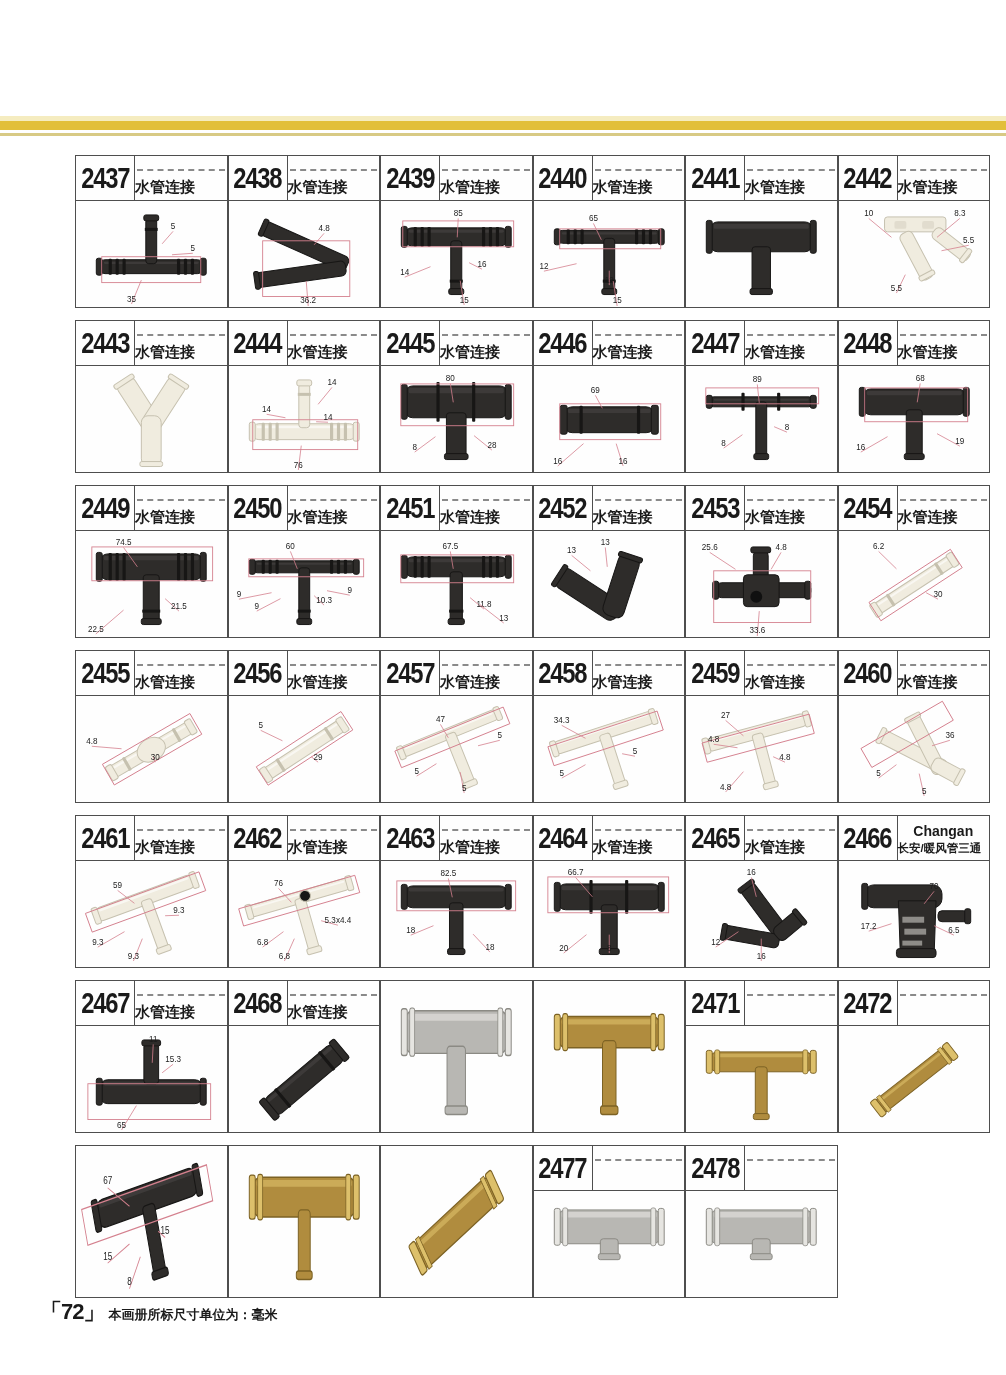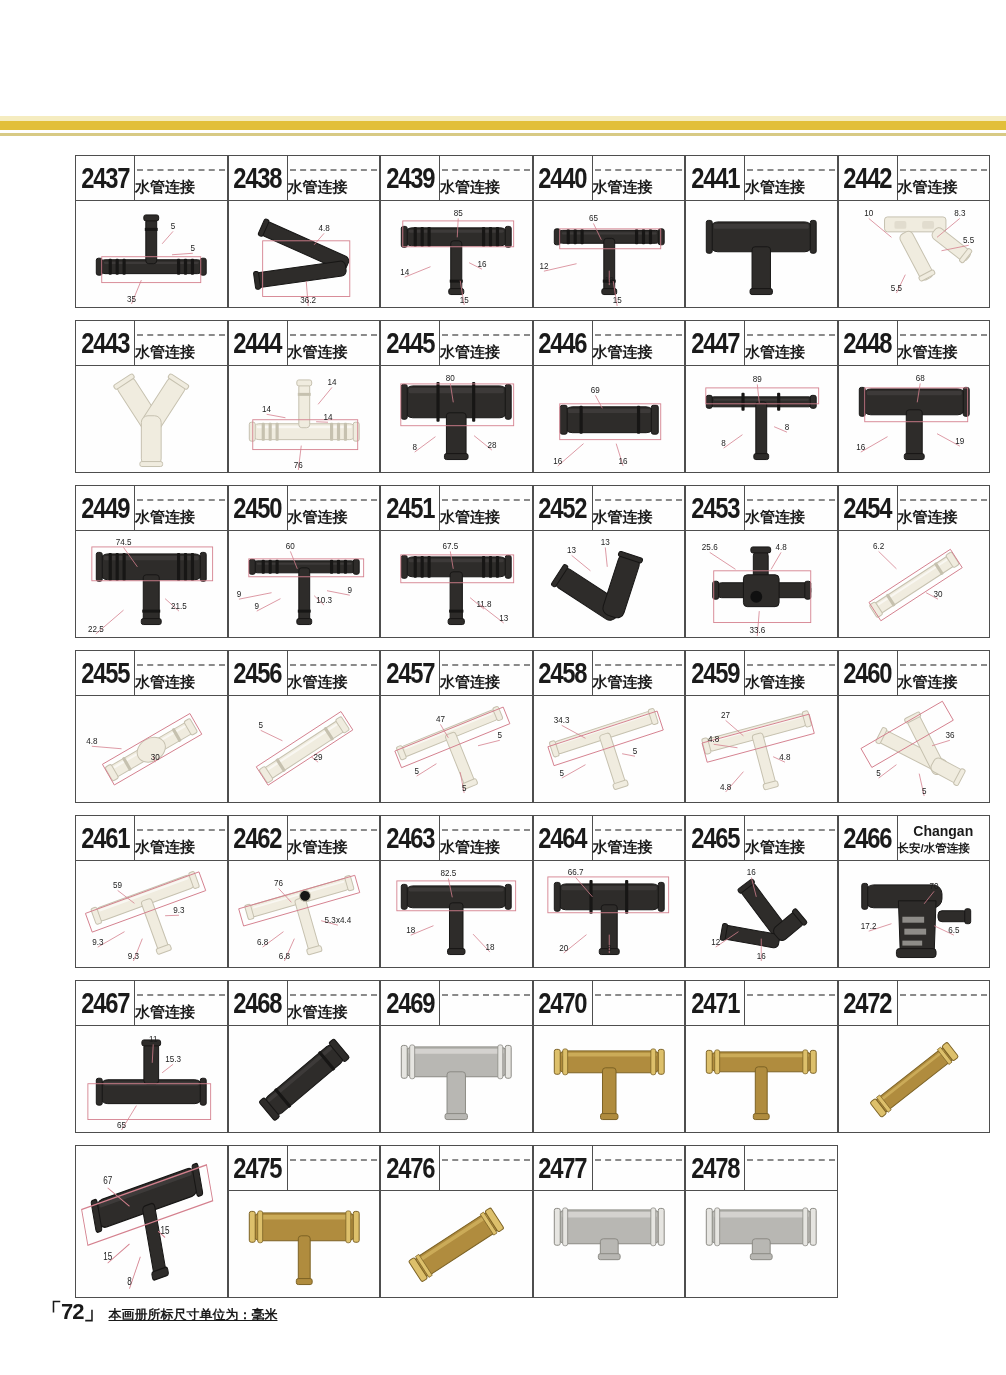--- a/index.html
+++ b/index.html
@@ -23,21 +23,21 @@
   .lbl{flex:1;position:relative;}
   .dash{position:absolute;left:2px;right:2px;top:13px;border-top:2px dashed #8a8a8a;}
   .sub{position:absolute;left:0;right:0;top:7px;text-align:center;font-size:14px;font-weight:700;}
   .txt{position:absolute;left:0;right:0;bottom:3px;font-size:15px;font-weight:700;white-space:nowrap;}
   .lbl.two-line .txt{font-size:11.5px;bottom:4px;}
   .body{flex:1;position:relative;}
   .body svg{display:block;width:100%;height:100%;}
 
   .footer{position:absolute;left:40px;top:1297px;display:flex;align-items:flex-end;}
   .pageno{font-size:22px;font-weight:700;letter-spacing:-1px;}
-  .note{font-size:13px;font-weight:700;margin-left:4px;padding-bottom:3px;text-decoration:underline;}
+  .note{font-size:13px;font-weight:700;margin-left:4px;padding-bottom:3px;}
 </style>
 </head>
 <body>
 
 <div class="top-rule-a"></div>
 <div class="top-rule-b"></div>
 <div class="top-rule-c"></div>
 
 <div class="grid" id="grid">
   <div class="cell">
@@ -1095,21 +1095,21 @@
   </div>
 
   <div class="cell">
     <div class="hdr">
       <div class="num">
           <span>2466</span>
         </div>
       <div class="lbl no-dash two-line">
 
         <div class="sub">Changan</div>
-        <div class="txt">长安/水管连接</div>
+        <div class="txt">长安/暖风管三通</div>
       </div>
     </div>
     <div class="body">
       <svg viewBox="0 0 152 106" preserveAspectRatio="none">
           <g transform="rotate(0 76 54)">
             <rect x="26" y="24" width="78" height="23" rx="9" fill="#2e2c2a" stroke="#171615"></rect>
             <rect x="23" y="22.5" width="6" height="26" rx="2" fill="#2e2c2a" stroke="#171615" stroke-width="1"></rect>
             <rect x="100" y="50" width="30" height="11" rx="4" fill="#2e2c2a" stroke="#171615"></rect>
             <rect x="127" y="48" width="6" height="15" rx="2" fill="#2e2c2a" stroke="#171615"></rect>
             <path d="M60 40 L98 40 L96 96 L62 96 Z" fill="#2e2c2a" stroke="#171615"></path>
@@ -1181,57 +1181,37 @@
             <rect x="26.5" y="41.5" width="7" height="25" rx="2" fill="#2e2c2a" stroke="#171615" stroke-width="1"></rect>
             <rect x="118.5" y="41.5" width="7" height="25" rx="2" fill="#2e2c2a" stroke="#171615" stroke-width="1"></rect>
             <rect x="46" y="42" width="3.2" height="24" rx="1" fill="#171615"></rect>
             <rect x="104" y="42" width="3.2" height="24" rx="1" fill="#171615"></rect>
           </g>
         </svg>
     </div>
   </div>
 
   <div class="cell">
-    <div class="hdr">
-      <div class="num">
-          <span>2469</span>
-        </div>
-      <div class="lbl">
-        <div class="dash"></div>
-
-        <div class="txt"></div>
-      </div>
-    </div>
     <div class="body">
       <svg viewBox="0 0 152 106" preserveAspectRatio="none">
           <g transform="rotate(0 76 54)">
             <rect x="24" y="21" width="104" height="30" rx="8" fill="#b8b7b3" stroke="#8b8a84" stroke-width="1"></rect>
             <rect x="28" y="23" width="96" height="5" rx="1.5" fill="#e6e5e1" opacity="0.6"></rect>
             <rect x="20.5" y="19.5" width="6" height="33" rx="2" fill="#e6e5e1" stroke="#8b8a84" stroke-width="1"></rect>
             <rect x="125.5" y="19.5" width="6" height="33" rx="2" fill="#e6e5e1" stroke="#8b8a84" stroke-width="1"></rect>
             <rect x="29" y="19" width="5" height="34" rx="2" fill="#e6e5e1" stroke="#8b8a84" stroke-width="0.8"></rect>
             <rect x="118" y="19" width="5" height="34" rx="2" fill="#e6e5e1" stroke="#8b8a84" stroke-width="0.8"></rect>
             <rect x="66.7" y="46" width="18.6" height="47" rx="3" fill="#b8b7b3" stroke="#8b8a84" stroke-width="1"></rect>
             <rect x="64.7" y="88" width="22.6" height="6" rx="2" fill="#b8b7b3" stroke="#8b8a84" stroke-width="1"></rect>
           </g>
         </svg>
     </div>
   </div>
 
   <div class="cell">
-    <div class="hdr">
-      <div class="num">
-          <span>2470</span>
-        </div>
-      <div class="lbl">
-        <div class="dash"></div>
-
-        <div class="txt"></div>
-      </div>
-    </div>
     <div class="body">
       <svg viewBox="0 0 152 106" preserveAspectRatio="none">
           <g transform="rotate(0 76 54)">
             <rect x="24" y="25" width="104" height="22" rx="8" fill="#b08c3e" stroke="#7c6224" stroke-width="1"></rect>
             <rect x="28" y="27" width="96" height="3.6666666666666665" rx="1.5" fill="#ddc06b" opacity="0.6"></rect>
             <rect x="20.5" y="23.5" width="6" height="25" rx="2" fill="#ddc06b" stroke="#7c6224" stroke-width="1"></rect>
             <rect x="125.5" y="23.5" width="6" height="25" rx="2" fill="#ddc06b" stroke="#7c6224" stroke-width="1"></rect>
             <rect x="29" y="23" width="5" height="26" rx="2" fill="#ddc06b" stroke="#7c6224" stroke-width="0.8"></rect>
             <rect x="118" y="23" width="5" height="26" rx="2" fill="#ddc06b" stroke="#7c6224" stroke-width="0.8"></rect>
             <rect x="69.18" y="42" width="13.64" height="51" rx="3" fill="#b08c3e" stroke="#7c6224" stroke-width="1"></rect>
@@ -1314,57 +1294,37 @@
           <line x1="32" y1="82.5" x2="54" y2="69" stroke="#d4808e" stroke-width="0.8"></line>
           <text x="32" y="80" font-size="8.2" fill="#1c1c1c" text-anchor="middle" font-family="Liberation Sans, sans-serif">15</text>
           <line x1="54" y1="100.5" x2="65" y2="78" stroke="#d4808e" stroke-width="0.8"></line>
           <text x="54" y="98" font-size="8.2" fill="#1c1c1c" text-anchor="middle" font-family="Liberation Sans, sans-serif">8</text>
         </svg>
     </div>
   </div>
 
 
   <div class="cell">
-    <div class="hdr">
-      <div class="num">
-          <span>2475</span>
-        </div>
-      <div class="lbl">
-        <div class="dash"></div>
-
-        <div class="txt"></div>
-      </div>
-    </div>
     <div class="body">
       <svg viewBox="0 0 152 106" preserveAspectRatio="none">
           <g transform="rotate(0 76 54)">
             <rect x="24" y="22" width="104" height="28" rx="8" fill="#b08c3e" stroke="#7c6224" stroke-width="1"></rect>
             <rect x="28" y="24" width="96" height="4.666666666666667" rx="1.5" fill="#ddc06b" opacity="0.6"></rect>
             <rect x="20.5" y="20.5" width="6" height="31" rx="2" fill="#ddc06b" stroke="#7c6224" stroke-width="1"></rect>
             <rect x="125.5" y="20.5" width="6" height="31" rx="2" fill="#ddc06b" stroke="#7c6224" stroke-width="1"></rect>
             <rect x="29" y="20" width="5" height="32" rx="2" fill="#ddc06b" stroke="#7c6224" stroke-width="0.8"></rect>
             <rect x="118" y="20" width="5" height="32" rx="2" fill="#ddc06b" stroke="#7c6224" stroke-width="0.8"></rect>
             <rect x="70" y="45" width="12" height="48" rx="3" fill="#b08c3e" stroke="#7c6224" stroke-width="1"></rect>
             <rect x="68" y="88" width="16" height="6" rx="2" fill="#b08c3e" stroke="#7c6224" stroke-width="1"></rect>
           </g>
         </svg>
     </div>
   </div>
 
   <div class="cell">
-    <div class="hdr">
-      <div class="num">
-          <span>2476</span>
-        </div>
-      <div class="lbl">
-        <div class="dash"></div>
-
-        <div class="txt"></div>
-      </div>
-    </div>
     <div class="body">
       <svg viewBox="0 0 152 106" preserveAspectRatio="none">
           <g transform="rotate(-33 76 54)">
             <rect x="30" y="43" width="92" height="22" rx="7.333333333333333" fill="#b08c3e" stroke="#7c6224" stroke-width="1"></rect>
             <rect x="34" y="45" width="84" height="3.6666666666666665" rx="1.5" fill="#ddc06b" opacity="0.6"></rect>
             <rect x="26.5" y="41.5" width="7" height="25" rx="2" fill="#ddc06b" stroke="#7c6224" stroke-width="1"></rect>
             <rect x="118.5" y="41.5" width="7" height="25" rx="2" fill="#ddc06b" stroke="#7c6224" stroke-width="1"></rect>
             <rect x="35" y="41.5" width="4" height="25" fill="#ddc06b" stroke="#7c6224" stroke-width="0.7"></rect>
             <rect x="113" y="41.5" width="4" height="25" fill="#ddc06b" stroke="#7c6224" stroke-width="0.7"></rect>
           </g>

